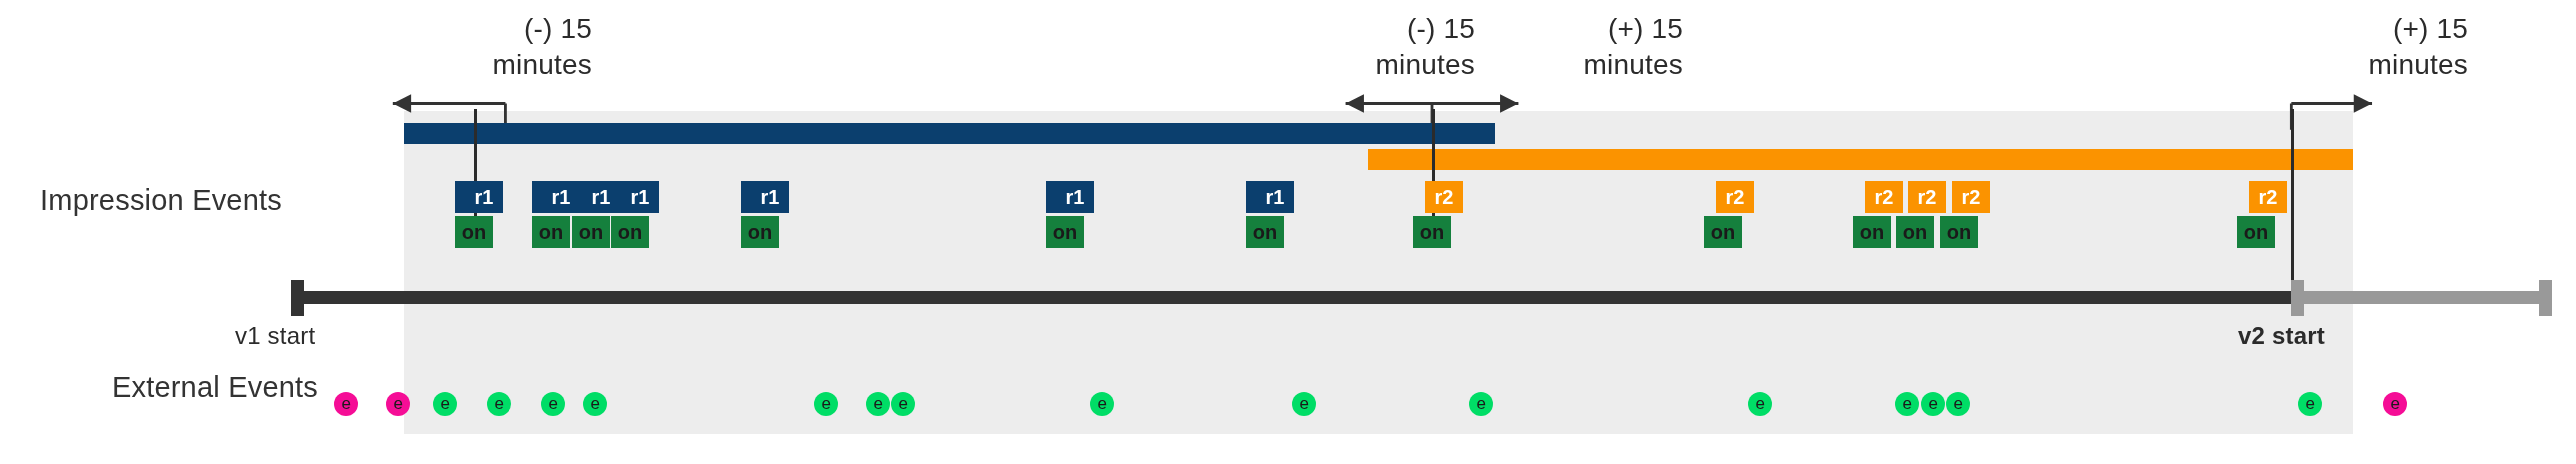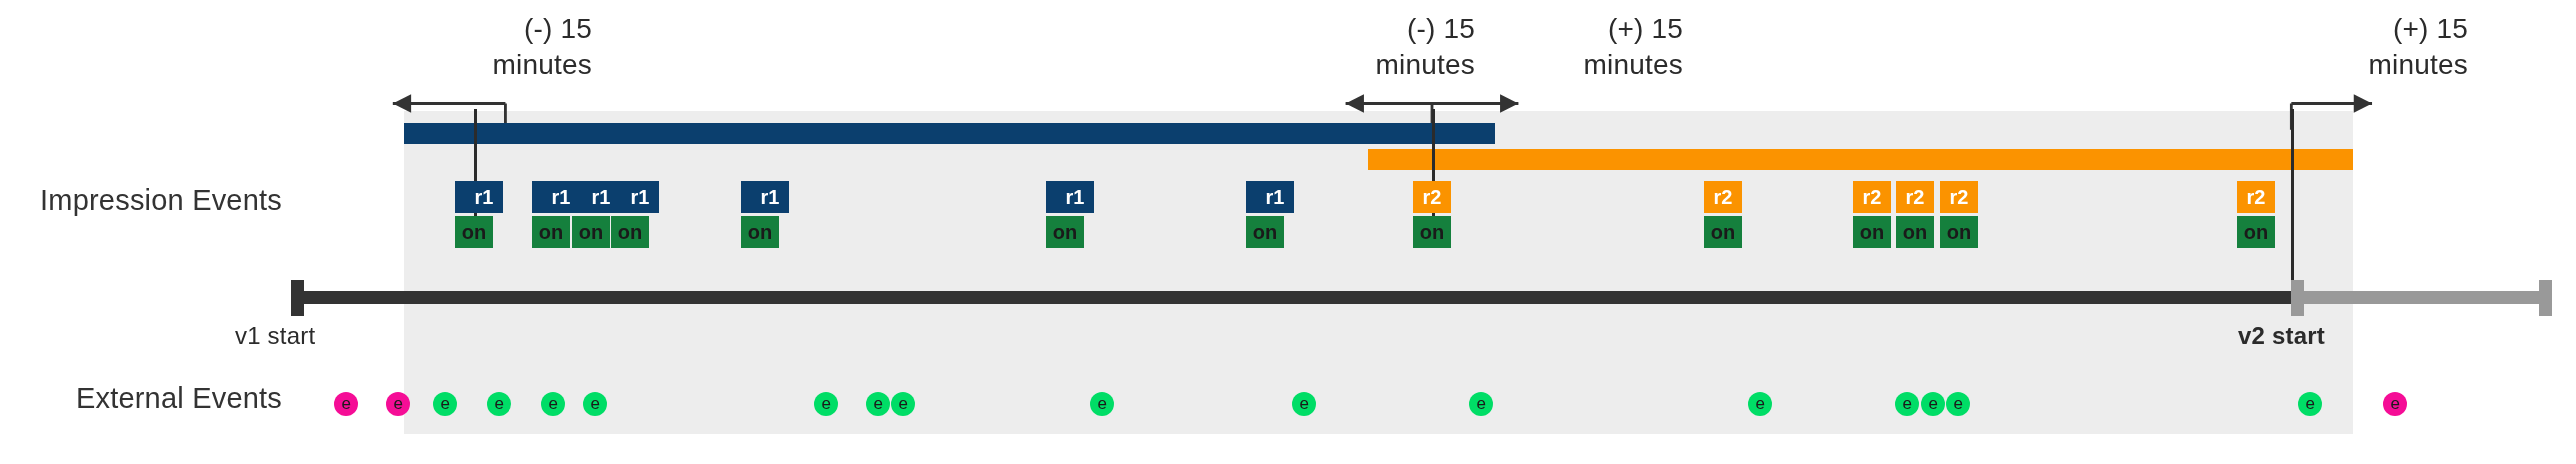--- a/index.html
+++ b/index.html
@@ -56,21 +56,21 @@
 
   
   .chip{
     position:absolute;
     width:38px;height:32px;
     font-size:20px;
     display:flex;align-items:center;justify-content:center;
     font-weight:600;
   }
   .chip-r1{background:#0b3f6e;color:#ffffff;padding-left:10px;}
-  .chip-r2{background:#fb9300;color:#ffffff;}
+  .chip-r2{background:#fb9300;color:#ffffff;margin-left:12px;}
   .chip-on{background:#15803d;color:#1a1a1a;}
 
   
   .dot{
     position:absolute;
     width:24.4px;height:24.4px;border-radius:50%;
     font-size:17px;
     display:flex;align-items:center;justify-content:center;
     color:#1a1a1a;
     font-weight:500;
@@ -80,21 +80,21 @@
 </style>
 </head>
 <body>
 
 <div id="stage">
 
   <div class="band" id="band" style="left: 404px; top: 111px; width: 1949px; height: 323px; background: rgb(237, 237, 237);"></div>
 
   <div class="row-label" id="impression-row-label" style="left:0;top:184px;width:282px;">Impression Events</div>
 
-  <div class="row-label" id="external-row-label" style="left:0;top:382px;width:282px;">External Events</div>
+  <div class="row-label" id="external-row-label" style="left:0;top:371px;width:282px;padding-left:36px;">External Events</div>
 
   <div id="callout-layer">
       <div class="callout" style="left: 310px; top: 11.3px; width: 282px;">
         <div>(-) 15</div>
         <div>minutes</div>
       </div>
       <div class="arrowbox" style="left: 329px; top: 92px; width: 244px; height: 38px;"><svg width="244" height="38" viewBox="0 0 260 40">
           <line x1="188" y1="12" x2="188" y2="40" stroke="#333333" stroke-width="3"></line>
           <line x1="68" y1="12" x2="188" y2="12" stroke="#333333" stroke-width="3"></line>
           <polygon points="68,12 87.5,2.25 87.5,21.75" fill="#333333"></polygon>

